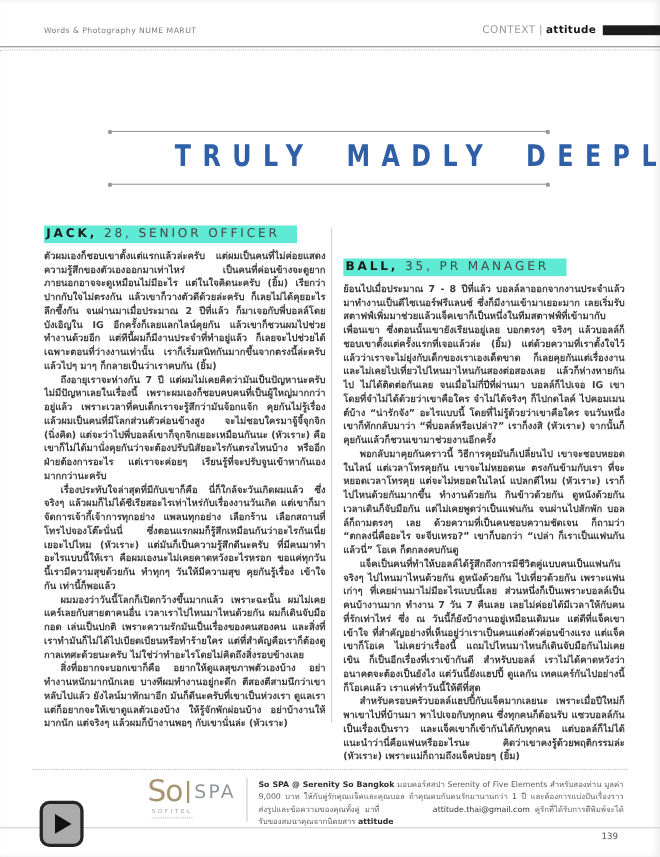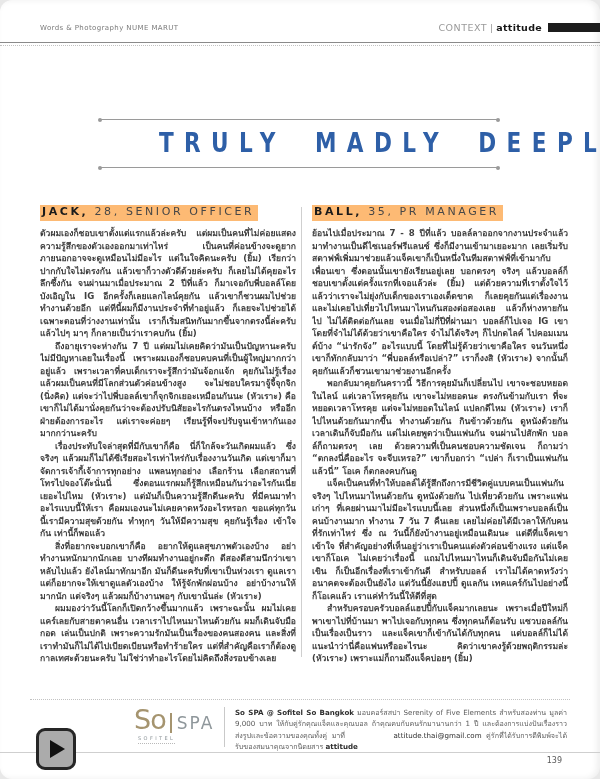--- a/index.html
+++ b/index.html
@@ -1,18 +1,18 @@
 <!DOCTYPE html>
 <html><head>
 <meta charset="utf-8">
 <style>
   html,body{margin:0;padding:0;background:#e8e8e8;}
   .page{position:relative;width:600px;height:779px;background:#ffffff;margin:0 auto;
         font-family:"DejaVu Sans","Liberation Sans",sans-serif;overflow:hidden;
-        box-shadow:inset -3px 0 6px rgba(0,0,0,0.07);border-radius:12px;}
+        box-shadow:inset -3px 0 6px rgba(0,0,0,0.07);}
   
   .header{position:absolute;top:22px;left:0;right:0;height:14px;}
   .credits{position:absolute;left:40px;top:2px;font-size:7px;color:#7a7a7a;letter-spacing:.4px;}
   .masthead{position:absolute;right:0;top:0;display:flex;align-items:center;}
   .section-label{font-size:9.5px;color:#9a9a9a;letter-spacing:.5px;text-align:center;}
   .masthead-sep{font-size:9.5px;color:#9a9a9a;margin:0 3px;}
   .magazine-label{font-size:9.5px;font-weight:bold;color:#161616;letter-spacing:.3px;}
   .masthead-bar{width:52px;height:9px;background:#1c1c1c;margin-left:6px;}
   .rule-solid{position:absolute;top:42px;left:0;right:0;border-top:1px solid #8a8a8a;}
   .rule-dotted{position:absolute;top:45px;left:0;right:0;border-top:1px dotted #c2c2c2;}
@@ -21,33 +21,33 @@
   .title-rule{height:1px;background:#9a9a9a;position:relative;}
   .title-rule::before,.title-rule::after{content:"";position:absolute;top:-1.5px;width:4px;height:4px;
       border-radius:50%;background:#9a9a9a;}
   .title-rule::before{left:-2px;} .title-rule::after{right:-2px;}
   .article-title{margin:7px 0 9px 0;color:#2e5fa7;font-size:27px;font-weight:bold;
       letter-spacing:13px;word-spacing:14px;white-space:nowrap;}
   .article-title .squeeze{display:inline-block;transform:scaleX(.80);transform-origin:center;}
   
   .columns{position:absolute;top:205px;left:40px;width:528px;height:490px;display:flex;}
   .col{width:256px;height:490px;overflow:hidden;}
-  .col.right{margin-left:16px;}
+  .col.right{margin-left:16px;margin-top:30px;}
   .col-divider{position:absolute;left:261px;top:2px;width:1px;height:450px;background:#cfcfcf;}
   .col-heading{margin:0 0 9px 0;font-size:11px;letter-spacing:2.6px;white-space:nowrap;}
-  .hl{background:#fdba74;padding:2px 4px 3px 2px;}
+  .hl{background:#5eead4;padding:2px 16px 3px 2px;}
   .hl .nm{font-weight:bold;color:#1a1a1a;}
   .hl .rest{font-weight:normal;color:#474747;}
   .col p{margin:0;font-size:8.6px;line-height:1.455;color:#3e3e3e;text-align:justify;font-weight:bold;}
   .col p.indent{text-indent:15px;}
   
   .footer-box{position:absolute;top:699px;left:30px;width:540px;border-top:1px dotted #c2c2c2;
       padding-top:6px;display:flex;align-items:flex-start;}
   .logo-block{margin-left:104px;display:flex;flex-direction:column;align-items:flex-start;width:78px;}
-  .logo-row{display:flex;align-items:flex-end;}
+  .logo-row{display:flex;align-items:center;}
   .logo-so{font-size:27px;color:#a5946f;font-weight:normal;line-height:1;letter-spacing:-1px;}
   .logo-bar{width:2px;height:20px;background:#a5946f;margin:0 5px 0 4px;}
   .logo-spa{font-size:17px;color:#8f979b;letter-spacing:2px;}
   .logo-sofitel{font-size:5px;color:#8f979b;letter-spacing:2.4px;margin:2px 0 0 4px;
       border-bottom:1px dotted #b9b9b9;padding-bottom:2px;}
   .footer-divider{width:1px;height:40px;background:#c9c9c9;margin:1px 10px 0 12px;}
   .promo{width:332px;font-size:7.1px;line-height:1.62;color:#5a5a5a;text-align:justify;margin-top:1px;}
   .promo b{color:#2e2e2e;}
   .promo .email{color:#2e2e2e;font-weight:normal;text-decoration:none;margin-left:44px;}
   .bottom-rule{position:absolute;top:752px;left:0;right:0;border-top:1px solid #cfcfcf;}
@@ -82,22 +82,22 @@
     </div>
     <div class="title-rule"></div>
   </div>
 
   <div class="columns">
     <div class="col">
       <h2 class="col-heading"><span class="hl"><span class="nm">JACK,</span><span class="rest"> 28, SENIOR OFFICER</span></span></h2>
       <p>ตัวผมเองก็ชอบเขาตั้งแต่แรกแล้วล่ะครับ แต่ผมเป็นคนที่ไม่ค่อยแสดงความรู้สึกของตัวเองออกมาเท่าไหร่ เป็นคนที่ค่อนข้างจะดูยาก ภายนอกอาจจะดูเหมือนไม่มีอะไร แต่ในใจคิดนะครับ (ยิ้ม) เรียกว่าปากกับใจไม่ตรงกัน แล้วเขาก็วางตัวดีด้วยล่ะครับ ก็เลยไม่ได้คุยอะไรลึกซึ้งกัน จนผ่านมาเมื่อประมาณ 2 ปีที่แล้ว ก็มาเจอกับพี่บอลล์โดยบังเอิญใน IG อีกครั้งก็เลยแลกไลน์คุยกัน แล้วเขาก็ชวนผมไปช่วยทำงานด้วยอีก แต่ทีนี้ผมก็มีงานประจำที่ทำอยู่แล้ว ก็เลยจะไปช่วยได้เฉพาะตอนที่ว่างงานเท่านั้น เราก็เริ่มสนิทกันมากขึ้นจากตรงนี้ล่ะครับ แล้วไปๆ มาๆ ก็กลายเป็นว่าเราคบกัน (ยิ้ม)</p>
       <p class="indent">ถึงอายุเราจะห่างกัน 7 ปี แต่ผมไม่เคยคิดว่ามันเป็นปัญหานะครับ ไม่มีปัญหาเลยในเรื่องนี้ เพราะผมเองก็ชอบคบคนที่เป็นผู้ใหญ่มากกว่าอยู่แล้ว เพราะเวลาที่คบเด็กเราจะรู้สึกว่ามันจ้อกแจ้ก คุยกันไม่รู้เรื่อง แล้วผมเป็นคนที่มีโลกส่วนตัวค่อนข้างสูง จะไม่ชอบใครมาจู้จี้จุกจิก (นิ่งคิด) แต่จะว่าไปพี่บอลล์เขาก็จุกจิกเยอะเหมือนกันนะ (หัวเราะ) คือเขาก็ไม่ได้มานั่งคุยกันว่าจะต้องปรับนิสัยอะไรกันตรงไหนบ้าง หรืออีกฝ่ายต้องการอะไร แต่เราจะค่อยๆ เรียนรู้ที่จะปรับจูนเข้าหากันเองมากกว่านะครับ</p>
       <p class="indent">เรื่องประทับใจล่าสุดที่มีกับเขาก็คือ นี่ก็ใกล้จะวันเกิดผมแล้ว ซึ่งจริงๆ แล้วผมก็ไม่ได้ซีเรียสอะไรเท่าไหร่กับเรื่องงานวันเกิด แต่เขาก็มาจัดการเจ้ากี้เจ้าการทุกอย่าง แพลนทุกอย่าง เลือกร้าน เลือกสถานที่ โทรไปจองโต๊ะนั่นนี่ ซึ่งตอนแรกผมก็รู้สึกเหมือนกันว่าอะไรกันเนี่ย เยอะไปไหม (หัวเราะ) แต่มันก็เป็นความรู้สึกดีนะครับ ที่มีคนมาทำอะไรแบบนี้ให้เรา คือผมเองนะไม่เคยคาดหวังอะไรหรอก ขอแค่ทุกวันนี้เรามีความสุขด้วยกัน ทำทุกๆ วันให้มีความสุข คุยกันรู้เรื่อง เข้าใจกัน เท่านี้ก็พอแล้ว</p>
+      <p class="indent">ผมมองว่าวันนี้โลกก็เปิดกว้างขึ้นมากแล้ว เพราะฉะนั้น ผมไม่เคยแคร์เลยกับสายตาคนอื่น เวลาเราไปไหนมาไหนด้วยกัน ผมก็เดินจับมือ กอด เล่นเป็นปกติ เพราะความรักมันเป็นเรื่องของคนสองคน และสิ่งที่เราทำมันก็ไม่ได้ไปเบียดเบียนหรือทำร้ายใคร แต่ที่สำคัญคือเราก็ต้องดูกาลเทศะด้วยนะครับ ไม่ใช่ว่าทำอะไรโดยไม่คิดถึงสิ่งรอบข้างเลย</p>
       <p class="indent">สิ่งที่อยากจะบอกเขาก็คือ อยากให้ดูแลสุขภาพตัวเองบ้าง อย่าทำงานหนักมากนักเลย บางทีผมทำงานอยู่กะดึก ตีสองตีสามนึกว่าเขาหลับไปแล้ว ยังไลน์มาทักมาอีก มันก็ดีนะครับที่เขาเป็นห่วงเรา ดูแลเรา แต่ก็อยากจะให้เขาดูแลตัวเองบ้าง ให้รู้จักพักผ่อนบ้าง อย่าบ้างานให้มากนัก แต่จริงๆ แล้วผมก็บ้างานพอๆ กับเขานั่นล่ะ (หัวเราะ)</p>
-      <p class="indent">ผมมองว่าวันนี้โลกก็เปิดกว้างขึ้นมากแล้ว เพราะฉะนั้น ผมไม่เคยแคร์เลยกับสายตาคนอื่น เวลาเราไปไหนมาไหนด้วยกัน ผมก็เดินจับมือ กอด เล่นเป็นปกติ เพราะความรักมันเป็นเรื่องของคนสองคน และสิ่งที่เราทำมันก็ไม่ได้ไปเบียดเบียนหรือทำร้ายใคร แต่ที่สำคัญคือเราก็ต้องดูกาลเทศะด้วยนะครับ ไม่ใช่ว่าทำอะไรโดยไม่คิดถึงสิ่งรอบข้างเลย</p>
     </div>
     <div class="col right">
       <h2 class="col-heading"><span class="hl"><span class="nm">BALL,</span><span class="rest"> 35, PR MANAGER</span></span></h2>
       <p>ย้อนไปเมื่อประมาณ 7 - 8 ปีที่แล้ว บอลล์ลาออกจากงานประจำแล้วมาทำงานเป็นดีไซเนอร์ฟรีแลนซ์ ซึ่งก็มีงานเข้ามาเยอะมาก เลยเริ่มรับสตาฟฟ์เพิ่มมาช่วยแล้วแจ็คเขาก็เป็นหนึ่งในทีมสตาฟฟ์ที่เข้ามากับเพื่อนเขา ซึ่งตอนนั้นเขายังเรียนอยู่เลย บอกตรงๆ จริงๆ แล้วบอลล์ก็ชอบเขาตั้งแต่ครั้งแรกที่เจอแล้วล่ะ (ยิ้ม) แต่ด้วยความที่เราตั้งใจไว้แล้วว่าเราจะไม่ยุ่งกับเด็กของเราเองเด็ดขาด ก็เลยคุยกันแต่เรื่องงาน และไม่เคยไปเที่ยวไปไหนมาไหนกันสองต่อสองเลย แล้วก็ห่างหายกันไป ไม่ได้ติดต่อกันเลย จนเมื่อไม่กี่ปีที่ผ่านมา บอลล์ก็ไปเจอ IG เขา โดยที่จำไม่ได้ด้วยว่าเขาคือใคร จำไม่ได้จริงๆ ก็ไปกดไลค์ ไปคอมเมนต์บ้าง “น่ารักจัง” อะไรแบบนี้ โดยที่ไม่รู้ด้วยว่าเขาคือใคร จนวันหนึ่งเขาก็ทักกลับมาว่า “พี่บอลล์หรือเปล่า?” เราก็งงสิ (หัวเราะ) จากนั้นก็คุยกันแล้วก็ชวนเขามาช่วยงานอีกครั้ง</p>
       <p class="indent">พอกลับมาคุยกันคราวนี้ วิธีการคุยมันก็เปลี่ยนไป เขาจะชอบหยอดในไลน์ แต่เวลาโทรคุยกัน เขาจะไม่หยอดนะ ตรงกันข้ามกับเรา ที่จะหยอดเวลาโทรคุย แต่จะไม่หยอดในไลน์ แปลกดีไหม (หัวเราะ) เราก็ไปไหนด้วยกันมากขึ้น ทำงานด้วยกัน กินข้าวด้วยกัน ดูหนังด้วยกัน เวลาเดินก็จับมือกัน แต่ไม่เคยพูดว่าเป็นแฟนกัน จนผ่านไปสักพัก บอลล์ก็ถามตรงๆ เลย ด้วยความที่เป็นคนชอบความชัดเจน ก็ถามว่า “ตกลงนี่คืออะไร จะจีบเหรอ?” เขาก็บอกว่า “เปล่า ก็เราเป็นแฟนกันแล้วนี่” โอเค ก็ตกลงคบกันดู</p>
       <p class="indent">แจ็คเป็นคนที่ทำให้บอลล์ได้รู้สึกถึงการมีชีวิตคู่แบบคนเป็นแฟนกันจริงๆ ไปไหนมาไหนด้วยกัน ดูหนังด้วยกัน ไปเที่ยวด้วยกัน เพราะแฟนเก่าๆ ที่เคยผ่านมาไม่มีอะไรแบบนี้เลย ส่วนหนึ่งก็เป็นเพราะบอลล์เป็นคนบ้างานมาก ทำงาน 7 วัน 7 คืนเลย เลยไม่ค่อยได้มีเวลาให้กับคนที่รักเท่าไหร่ ซึ่ง ณ วันนี้ก็ยังบ้างานอยู่เหมือนเดิมนะ แต่ดีที่แจ็คเขาเข้าใจ ที่สำคัญอย่างที่เห็นอยู่ว่าเราเป็นคนแต่งตัวค่อนข้างแรง แต่แจ็คเขาก็โอเค ไม่เคยว่าเรื่องนี้ แถมไปไหนมาไหนก็เดินจับมือกันไม่เคยเขิน ก็เป็นอีกเรื่องที่เราเข้ากันดี สำหรับบอลล์ เราไม่ได้คาดหวังว่าอนาคตจะต้องเป็นยังไง แต่วันนี้ยังแฮปปี้ ดูแลกัน เทคแคร์กันไปอย่างนี้ก็โอเคแล้ว เราแค่ทำวันนี้ให้ดีที่สุด</p>
       <p class="indent">สำหรับครอบครัวบอลล์แฮปปี้กับแจ็คมากเลยนะ เพราะเมื่อปีใหม่ก็พาเขาไปที่บ้านมา พาไปเจอกับทุกคน ซึ่งทุกคนก็ต้อนรับ แซวบอลล์กันเป็นเรื่องเป็นราว และแจ็คเขาก็เข้ากันได้กับทุกคน แต่บอลล์ก็ไม่ได้แนะนำว่านี่คือแฟนหรืออะไรนะ คิดว่าเขาคงรู้ด้วยพฤติกรรมล่ะ (หัวเราะ) เพราะแม่ก็ถามถึงแจ็คบ่อยๆ (ยิ้ม)</p>
     </div>
     <div class="col-divider"></div>
   </div>
@@ -106,21 +106,21 @@
     <div class="logo-block">
       <div class="logo-row">
         <span class="logo-so">So</span>
         <span class="logo-bar"></span>
         <span class="logo-spa">SPA</span>
       </div>
       <span class="logo-sofitel">SOFITEL</span>
     </div>
     <div class="footer-divider"></div>
     <div class="promo">
-      <b>So SPA @ Sofitel So Bangkok</b><span> มอบคอร์สสปา Serenity of Five Elements สำหรับสองท่าน มูลค่า 9,000 บาท ให้กับคู่รักคุณแจ็คและคุณบอล ถ้าคุณคบกับคนรักมานานกว่า 1 ปี และต้องการแบ่งปันเรื่องราว ส่งรูปและข้อความของคุณทั้งคู่ มาที่ </span><a href="#" class="email">attitude.thai@gmail.com</a><span> คู่รักที่ได้รับการตีพิมพ์จะได้รับของสมนาคุณจากนิตยสาร </span><b>attitude</b>
+      <b>So SPA @ Serenity So Bangkok</b><span> มอบคอร์สสปา Serenity of Five Elements สำหรับสองท่าน มูลค่า 9,000 บาท ให้กับคู่รักคุณแจ็คและคุณบอล ถ้าคุณคบกับคนรักมานานกว่า 1 ปี และต้องการแบ่งปันเรื่องราว ส่งรูปและข้อความของคุณทั้งคู่ มาที่ </span><a href="#" class="email">attitude.thai@gmail.com</a><span> คู่รักที่ได้รับการตีพิมพ์จะได้รับของสมนาคุณจากนิตยสาร </span><b>attitude</b>
     </div>
   </div>
 
   <div class="bottom-rule"></div>
 
   <div class="play-button">
     <span class="play-icon"></span>
   </div>
 
   <div class="page-number">139</div>

